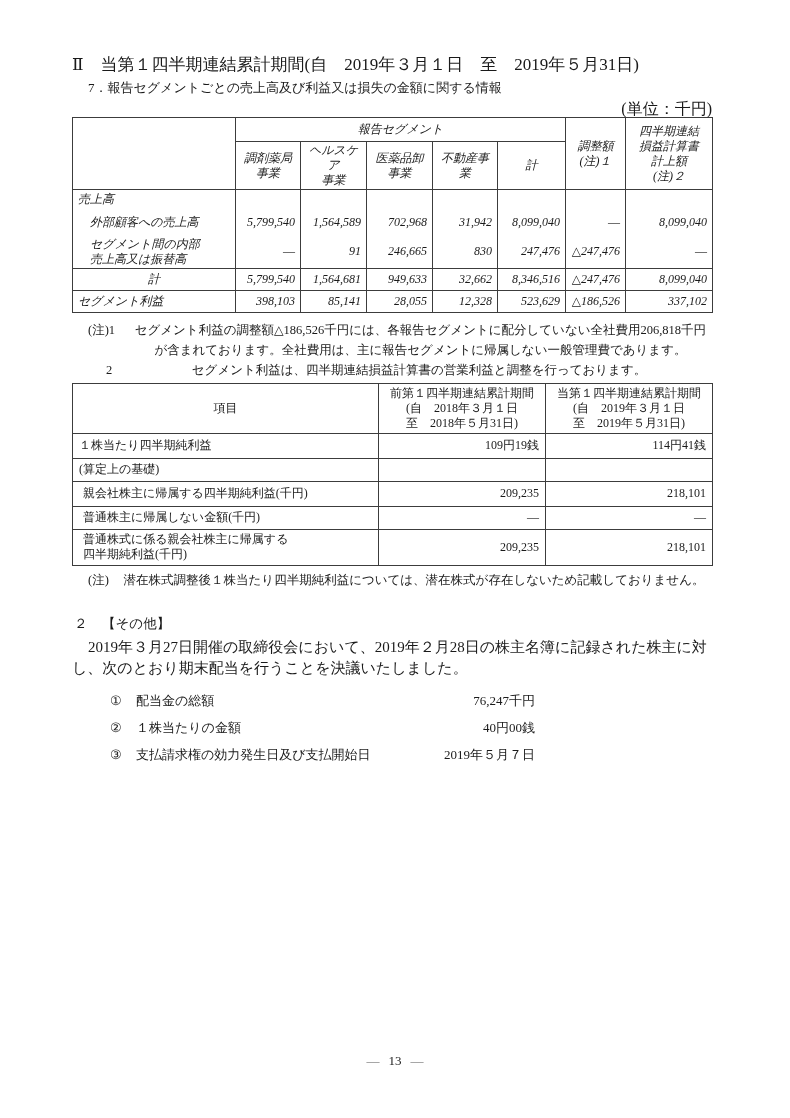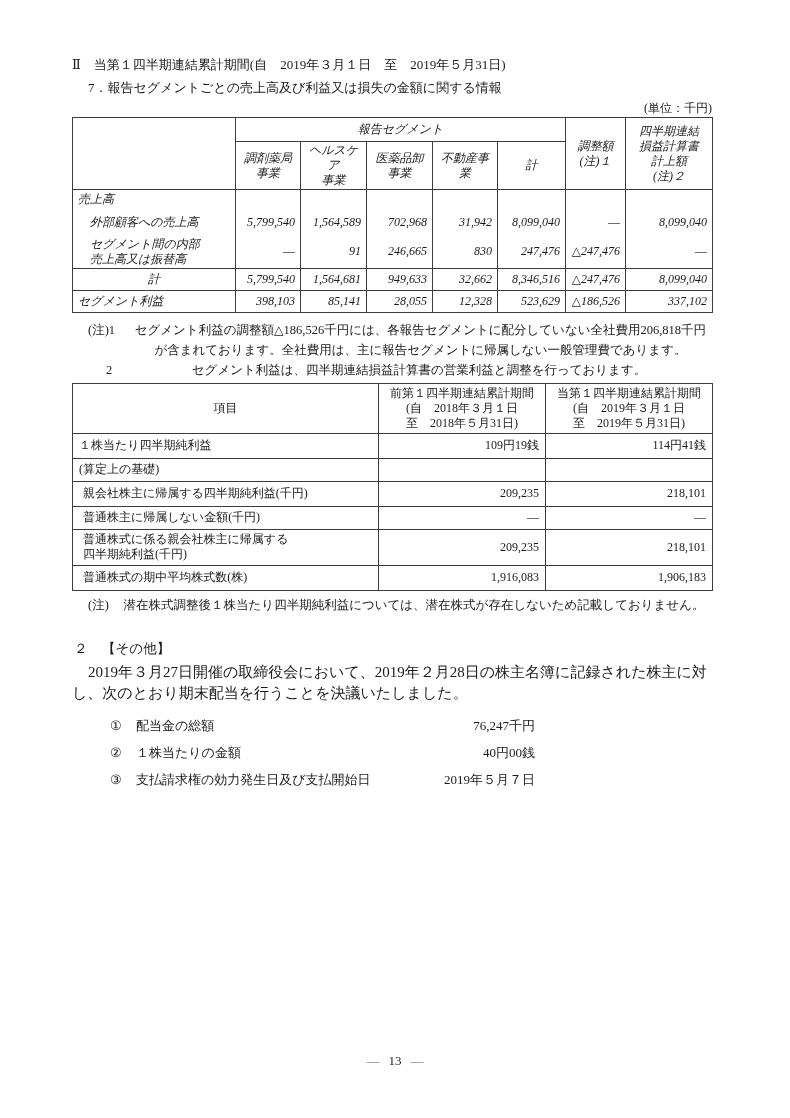--- a/index.html
+++ b/index.html
@@ -3,23 +3,23 @@
 <meta charset="utf-8">
 <style>
   html,body{margin:0;padding:0;}
   body{
     width:790px;height:1118px;background:#ffffff;
     font-family:"Liberation Serif","DejaVu Serif",serif;
     color:#1a1a1a;
   }
   .page{position:relative;width:790px;height:1118px;background:#fff;overflow:hidden;}
   .content{position:absolute;left:72px;top:55px;width:640px;}
-  .h1{font-size:13px;line-height:19px;}
+  .h1{font-size:17px;line-height:19px;}
   .h2{font-size:13px;line-height:19px;margin-top:4px;padding-left:16px;}
-  .unit{font-size:12px;text-align:right;margin-top:4px;line-height:15px;}
+  .unit{font-size:16px;text-align:right;margin-top:4px;line-height:15px;}
   table{border-collapse:collapse;table-layout:fixed;width:640px;font-size:12px;line-height:1.25;}
   .t1{border:1px solid #3c3c3c;margin-top:1px;font-style:italic;}
   .t1 th,.t1 td{border-left:1px solid #3c3c3c;border-right:1px solid #3c3c3c;padding:1px 5px;vertical-align:middle;font-weight:normal;overflow:hidden;}
   .t1 thead th{border-bottom:1px solid #3c3c3c;text-align:center;}
   .t1 tr.hline td{border-top:1px solid #3c3c3c;}
   .t2{border:1px solid #3c3c3c;margin-top:3px;}
   .t2 th,.t2 td{border:1px solid #3c3c3c;padding:1px 6px;vertical-align:middle;font-weight:normal;overflow:hidden;}
   .t2 thead th{text-align:center;line-height:15px;}
   .num{text-align:right;padding-right:5px;}
   .ctr{text-align:center;}
@@ -196,25 +196,20 @@
           <td class="lblpad">普通株主に帰属しない金額(千円)</td>
           <td class="num">―</td>
           <td class="num">―</td>
         </tr>
         <tr style="height:36px">
           <td class="lblpad pre">普通株式に係る親会社株主に帰属する
 四半期純利益(千円)</td>
           <td class="num">209,235</td>
           <td class="num">218,101</td>
         </tr>
-        <tr style="height:25px">
-          <td class="lblpad">普通株式の期中平均株式数(株)</td>
-          <td class="num">1,916,083</td>
-          <td class="num">1,906,183</td>
-        </tr>
       </tbody>
     </table>
 
     <div class="tnote">
       <span class="note-lab">(注)</span>
       <span class="note-txt">潜在株式調整後１株当たり四半期純利益については、潜在株式が存在しないため記載しておりません。</span>
     </div>
 
     <div class="other-head">
       <span class="other-num">２</span>

